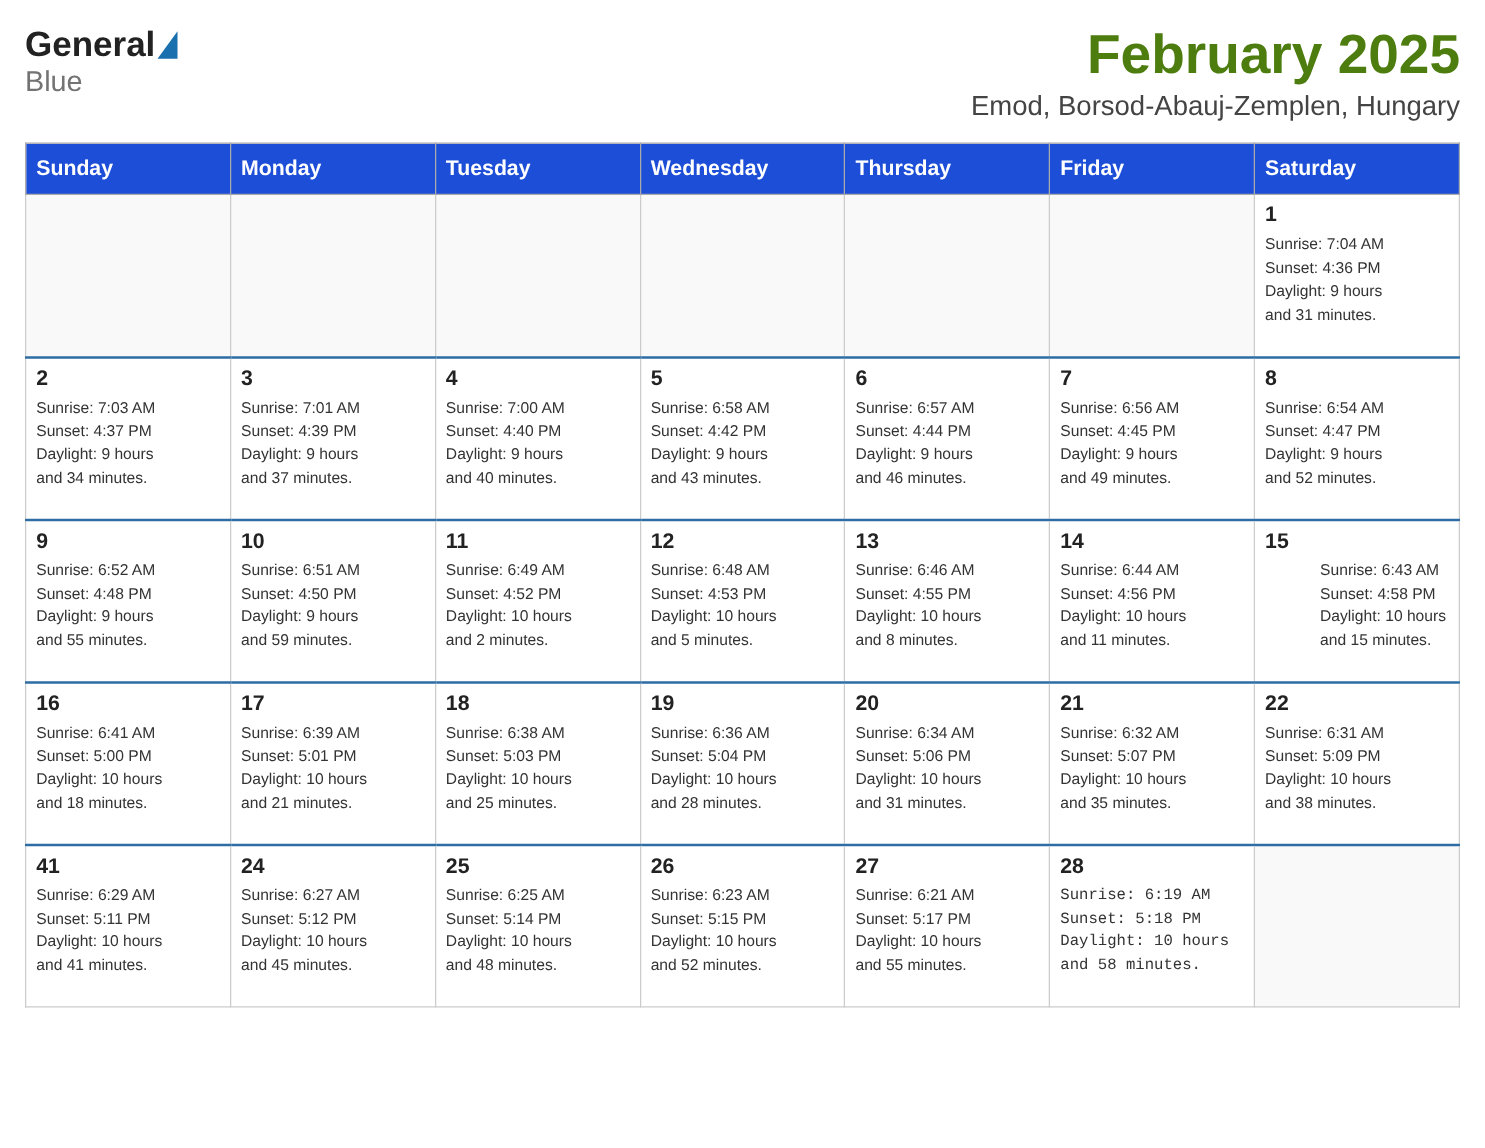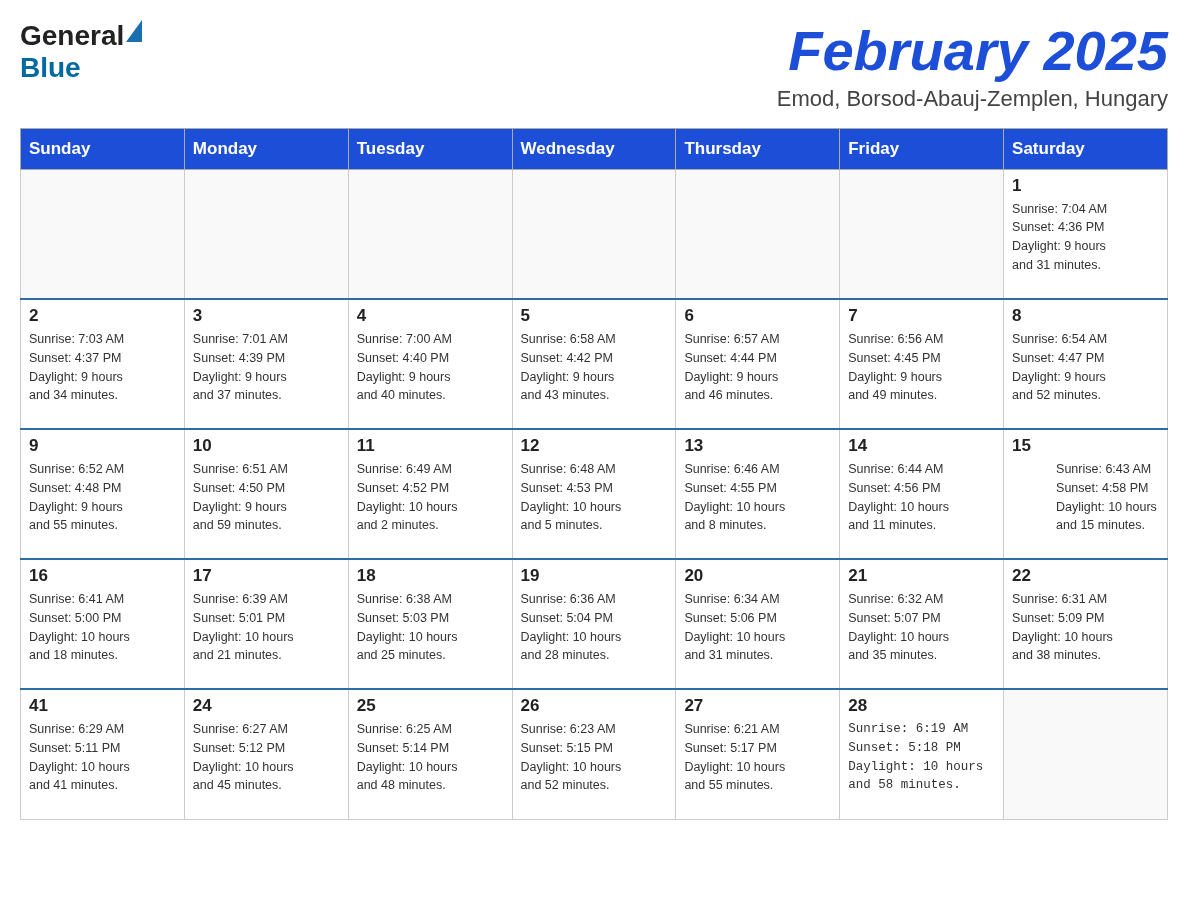--- a/index.html
+++ b/index.html
@@ -20,33 +20,32 @@
       display: flex;
       flex-direction: column;
       align-items: flex-start;
     }
     .logo-general {
       font-size: 28px;
       font-weight: bold;
       color: #222;
     }
     .logo-blue-text {
-      font-size: 28px;
-      font-weight: bold;
-      color: #0369a1;
+      font-size: 23px;
+      font-weight: normal;
+      color: #737373;
     }
     .title-area {
       text-align: right;
     }
     .month-title {
-      font-size: 56px;
+      font-size: 44px;
       font-weight: bold;
-      color: #1d4ed8;
+      color: #4d7c0f;
       line-height: 1.1;
-      font-style: italic;
     }
     .location-title {
       font-size: 22px;
       color: #444;
       margin-top: 4px;
     }
     .calendar {
       width: 100%;
       border-collapse: collapse;
       border: 1px solid #aaa;
@@ -81,21 +80,21 @@
       line-height: 1.5;
     }
     .empty-cell {
       background: #f9f9f9;
     }
     .row-border-top td {
       border-top: 2px solid #2e6da4;
     }
     .logo-icon-row {
       display: flex;
-      align-items: flex-start;
+      align-items: center;
     }
     .logo-flag {
       display: flex;
       flex-direction: column;
       margin-left: 2px;
     }
     .flag-tri {
       width: 0;
       height: 0;
       border-left: 16px solid transparent;

